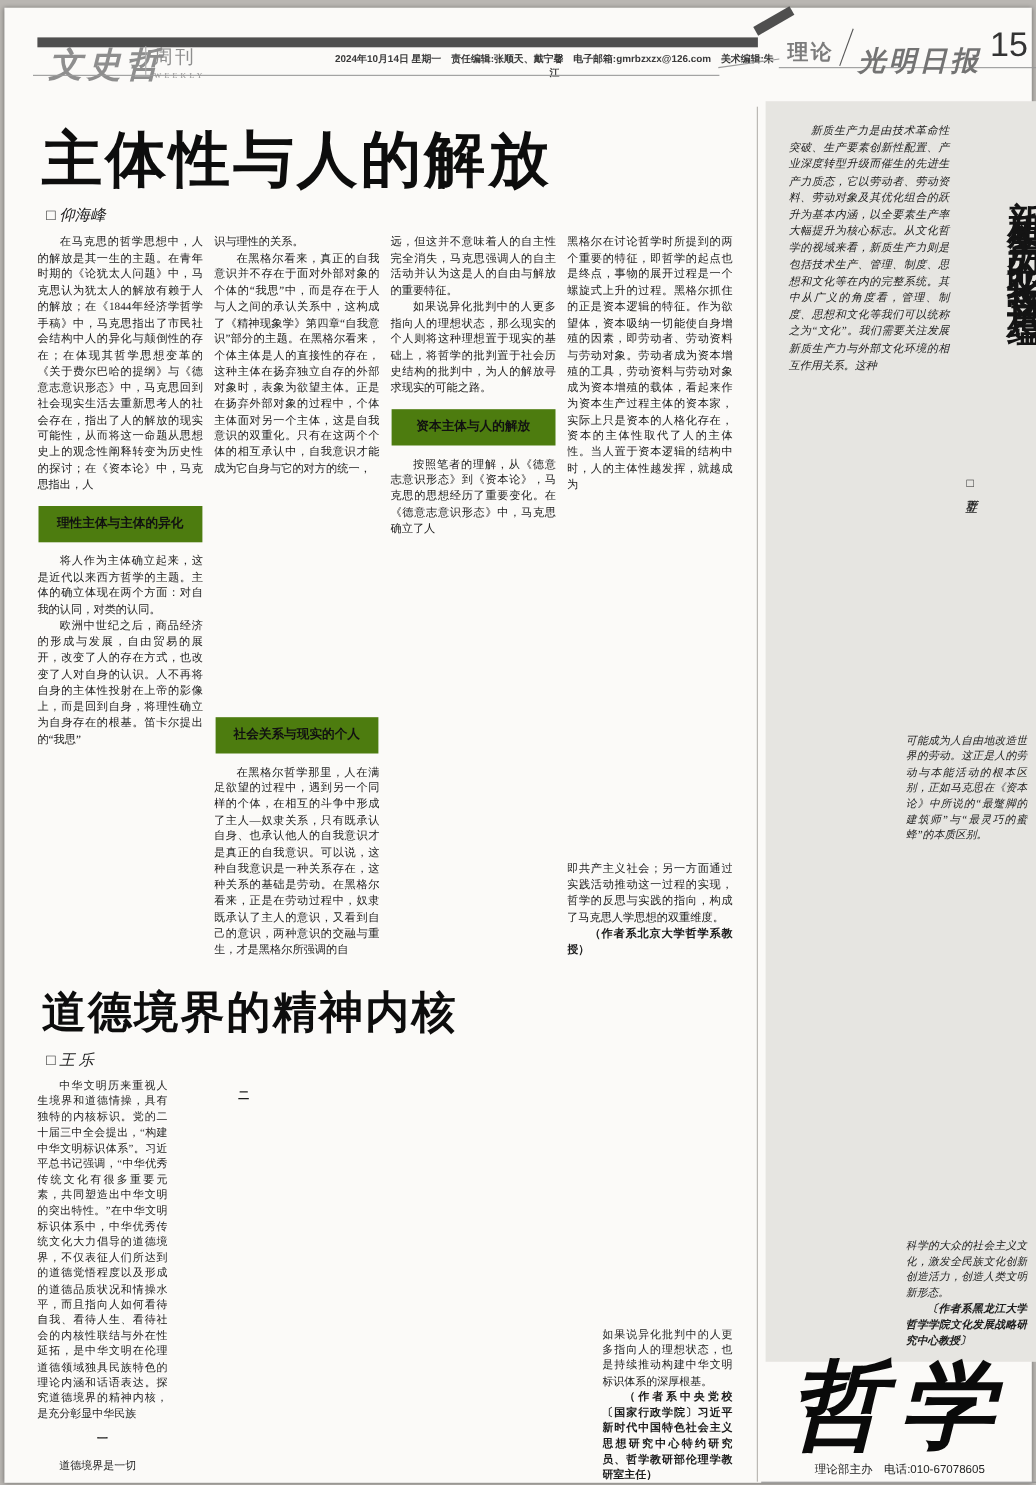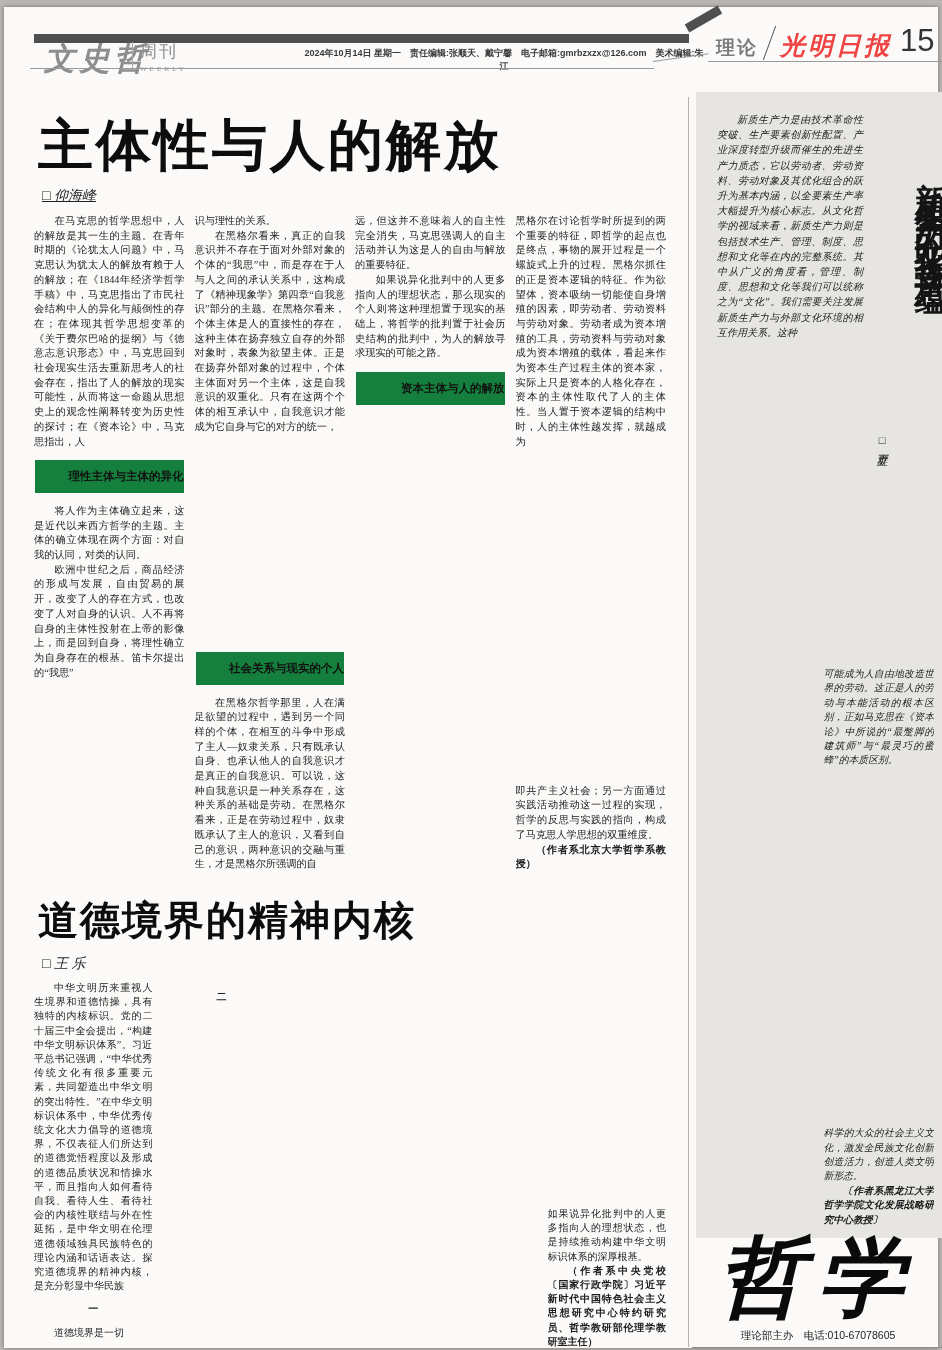--- a/index.html
+++ b/index.html
@@ -24,36 +24,36 @@
   .dateline{position:absolute;left:300px;top:40px;width:400px;font-size:9px;color:#3a3a3a;
     font-weight:bold;text-align:center;font-family:"Liberation Sans",sans-serif;}
   .rule-left{position:absolute;left:26px;top:61px;width:624px;height:1px;background:#9a9a9a;}
   .rule-diag{position:absolute;left:649px;top:54px;width:56px;height:1px;background:#9a9a9a;
     transform:rotate(-8deg);transform-origin:left center;}
   .rule-right{position:absolute;left:704px;top:54px;width:234px;height:1px;background:#9a9a9a;}
   .section-name{position:absolute;left:712px;top:28px;font-size:19px;font-weight:900;color:#7c7c7c;
     font-family:"Liberation Sans",sans-serif;letter-spacing:2px;}
   .masthead-slash{position:absolute;left:765px;top:18px;width:1px;height:36px;background:#555;
     transform:rotate(20deg);}
-  .masthead{position:absolute;left:776px;top:22px;font-size:25px;font-weight:900;font-style:italic;
-    color:#ef4444;letter-spacing:3px;}
+  .masthead{position:absolute;left:776px;top:32px;font-size:25px;font-weight:900;font-style:italic;
+    color:#737373;letter-spacing:3px;}
   .page-num{position:absolute;left:896px;top:16px;font-size:31px;color:#333;
     font-family:"Liberation Sans",sans-serif;}
   
   .main-title{position:absolute;left:34px;top:102px;font-size:55px;font-weight:900;
     letter-spacing:3px;color:#0d0d0d;}
   .byline{font-size:14px;font-style:italic;color:#222;}
-  .main-byline{position:absolute;left:38px;top:180px;text-decoration:underline;}
+  .main-byline{position:absolute;left:38px;top:180px;}
   .cols{position:absolute;display:flex;}
   .main-cols{left:30px;top:207px;width:632px;height:658px;gap:10px;}
   .col{flex:1 1 0;display:flex;flex-direction:column;text-align:justify;overflow:hidden;
     font-size:10.2px;line-height:14.7px;}
   .blk-p{margin:0;text-indent:2em;}
   .blk-pc{margin:0;}
-  .blk-subhead{margin:11px 1px;background:#15803d;color:#111;text-align:right;font-weight:bold;
+  .blk-subhead{margin:11px 1px;background:#4d7c0f;color:#111;text-align:center;font-weight:bold;
     font-size:11.5px;padding:9px 0;text-indent:0;font-family:"Liberation Sans",sans-serif;flex:none;}
   .blk-marker{margin:9px 0;text-align:center;font-weight:bold;text-indent:0;}
   .blk-credit{margin:0;font-weight:bold;text-indent:2em;}
   .flex-gap{flex:1 1 auto;}
   
   .vrule{position:absolute;left:684px;top:90px;width:1px;height:1250px;background:#b5b2ad;}
   
   .sidebar{position:absolute;left:692px;top:85px;width:246px;height:1146px;background:#e6e5e1;}
   .sb-top{position:absolute;left:0;top:12px;width:246px;height:560px;display:flex;padding-left:11px;}
   .sb-intro{width:152px;padding:8px 4px 0 10px;font-size:10px;line-height:15.2px;font-style:italic;
@@ -116,20 +116,21 @@
         <p class="blk-pc">识与理性的关系。</p>
         <p class="blk-p">在黑格尔看来，真正的自我意识并不存在于面对外部对象的个体的“我思”中，而是存在于人与人之间的承认关系中，这构成了《精神现象学》第四章“自我意识”部分的主题。在黑格尔看来，个体主体是人的直接性的存在，这种主体在扬弃独立自存的外部对象时，表象为欲望主体。正是在扬弃外部对象的过程中，个体主体面对另一个主体，这是自我意识的双重化。只有在这两个个体的相互承认中，自我意识才能成为它自身与它的对方的统一，</p>
         <div class="flex-gap"></div>
         <p class="blk-subhead">社会关系与现实的个人</p>
         <p class="blk-p">在黑格尔哲学那里，人在满足欲望的过程中，遇到另一个同样的个体，在相互的斗争中形成了主人—奴隶关系，只有既承认自身、也承认他人的自我意识才是真正的自我意识。可以说，这种自我意识是一种关系存在，这种关系的基础是劳动。在黑格尔看来，正是在劳动过程中，奴隶既承认了主人的意识，又看到自己的意识，两种意识的交融与重生，才是黑格尔所强调的自</p>
       </div>
     <div class="col">
         <p class="blk-pc">远，但这并不意味着人的自主性完全消失，马克思强调人的自主活动并认为这是人的自由与解放的重要特征。</p>
         <p class="blk-p">如果说异化批判中的人更多指向人的理想状态，那么现实的个人则将这种理想置于现实的基础上，将哲学的批判置于社会历史结构的批判中，为人的解放寻求现实的可能之路。</p>
         <p class="blk-subhead">资本主体与人的解放</p>
+        <p class="blk-p">按照笔者的理解，从《德意志意识形态》到《资本论》，马克思的思想经历了重要变化。在《德意志意识形态》中，马克思确立了人</p>
         <div class="flex-gap"></div>
       </div>
     <div class="col">
         <p class="blk-pc">黑格尔在讨论哲学时所提到的两个重要的特征，即哲学的起点也是终点，事物的展开过程是一个螺旋式上升的过程。黑格尔抓住的正是资本逻辑的特征。作为欲望体，资本吸纳一切能使自身增殖的因素，即劳动者、劳动资料与劳动对象。劳动者成为资本增殖的工具，劳动资料与劳动对象成为资本增殖的载体，看起来作为资本生产过程主体的资本家，实际上只是资本的人格化存在，资本的主体性取代了人的主体性。当人置于资本逻辑的结构中时，人的主体性越发挥，就越成为</p>
         <div class="flex-gap"></div>
         <p class="blk-pc">即共产主义社会；另一方面通过实践活动推动这一过程的实现，哲学的反思与实践的指向，构成了马克思人学思想的双重维度。</p>
         <p class="blk-credit">（作者系北京大学哲学系教授）</p>
       </div>
   </div>
 

